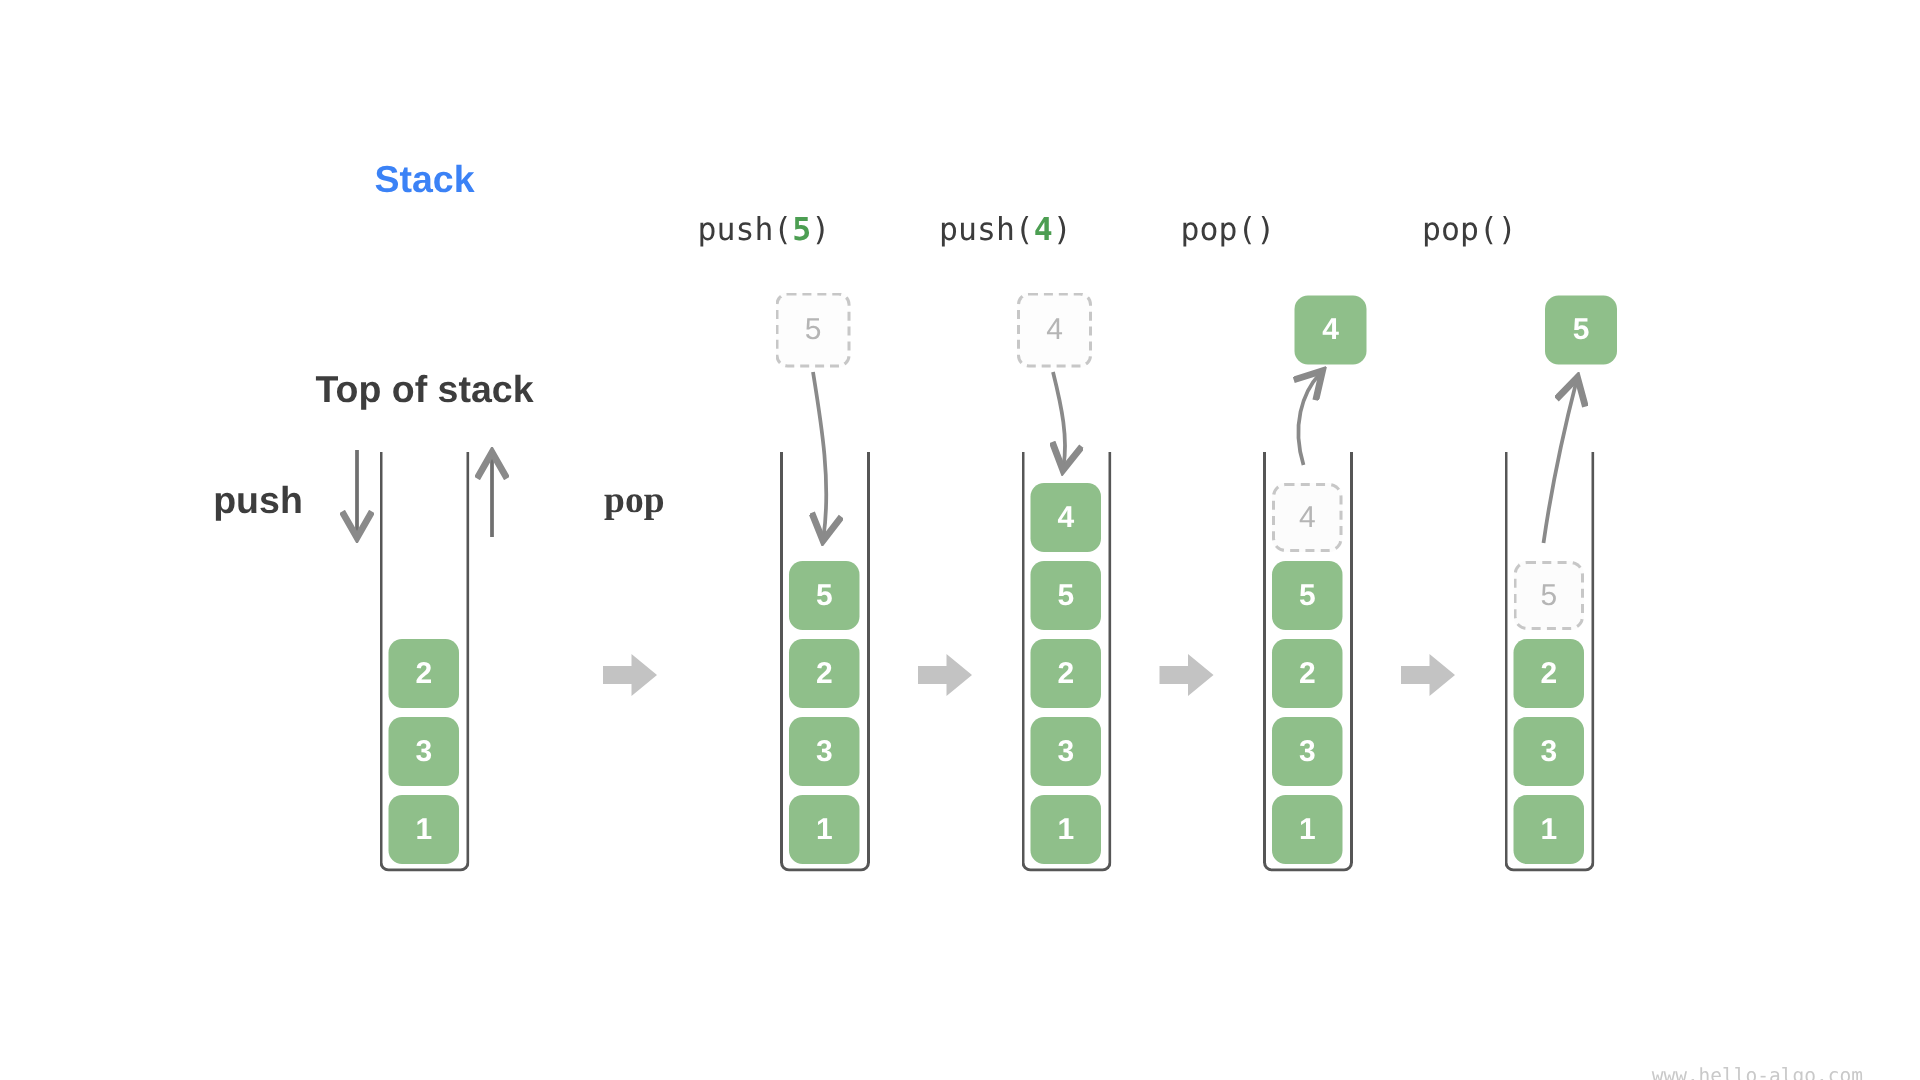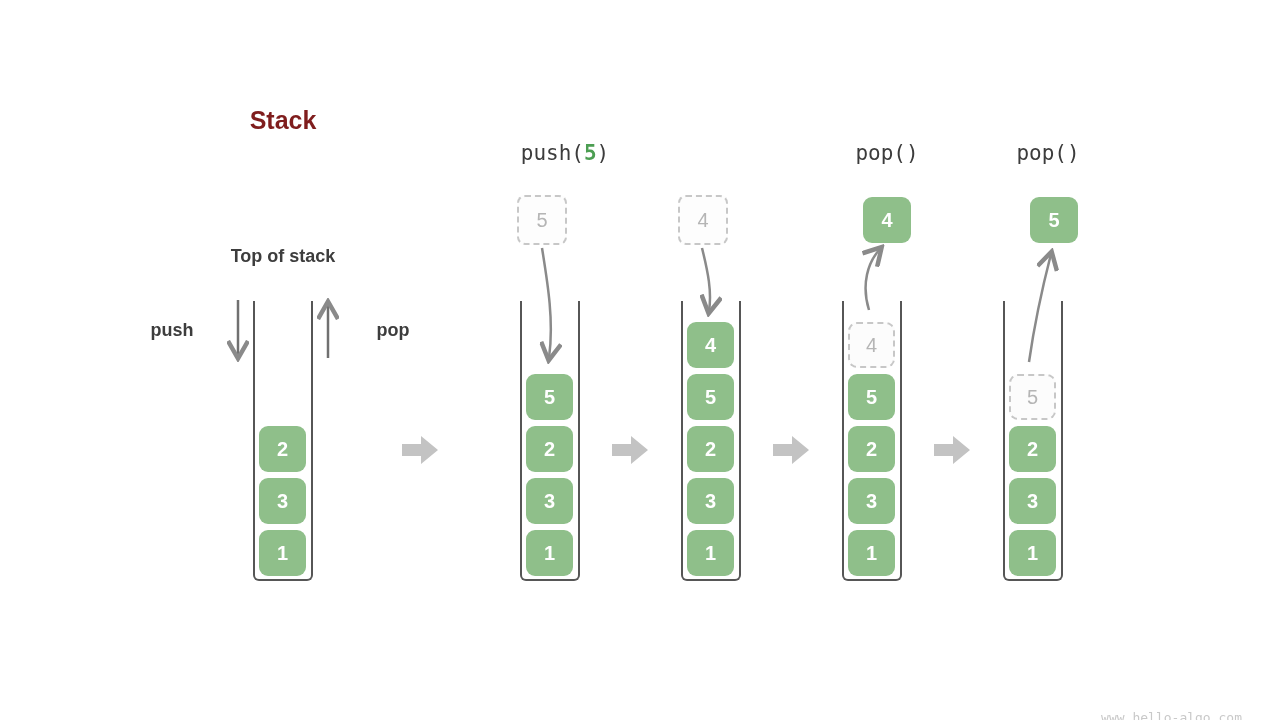--- a/index.html
+++ b/index.html
@@ -3,42 +3,42 @@
 <meta charset="utf-8">
 <style>
   html,body { margin:0; padding:0; }
   body { width:1280px; height:720px; background:#ffffff; overflow:hidden;
          font-family:"Liberation Sans", sans-serif; }
   .canvas { position:relative; width:1280px; height:720px; }
 
   svg.arrow-layer { position:absolute; left:0; top:0; width:1280px; height:720px; pointer-events:none; }
 
   .diagram-title { position:absolute; left:198px; top:106px; width:170px; text-align:center;
-                   font-size:25px; font-weight:bold; color:#7f1d1d; }
+                   font-size:25px; font-weight:bold; color:#3b82f6; }
 
-  .annot { position:absolute; font-size:18px; font-weight:bold; color:#3d3d3d; }
+  .annot { position:absolute; font-size:25px; font-weight:bold; color:#3d3d3d; }
   .top-label    { left:173px; top:246px; width:220px; text-align:center; }
   .bottom-label { left:173px; top:614px; width:220px; text-align:center; }
   .push-label   { left:122px; top:320px; width:100px; text-align:center; }
-  .pop-label    { left:343px; top:320px; width:100px; text-align:center; }
+  .pop-label    { left:343px; top:320px; width:100px; text-align:right;font-family:Liberation Serif, serif; }
 
   .watermark { position:absolute; right:38px; top:674px; font-family:"DejaVu Sans Mono", monospace;
                font-size:13px; color:#c9c9c9;margin-top:36px; }
 
   
   .col { position:absolute; top:0; width:60px; height:720px; }
   .col.c1 { left:253px; } .col.c2 { left:520px; } .col.c3 { left:681px; }
   .col.c4 { left:842px; } .col.c5 { left:1003px; }
 
   .container { position:absolute; left:0; top:301px; width:60px; height:280px;
                border-left:2px solid #565656; border-right:2px solid #565656;
                border-bottom:2px solid #565656; border-radius:0 0 6px 6px;
                box-sizing:border-box; }
 
-  .op { position:absolute; left:-55px; top:141px; width:200px; text-align:center;
+  .op { position:absolute; left:-55px; top:141px; width:200px; text-align:left;
         font-family:"DejaVu Sans Mono", monospace; font-size:21px; color:#3c3c3c; white-space:pre; }
   .op .arg { color:#4c9e52; font-weight:bold; }
 
   .cell { position:absolute; left:6px; width:47px; height:46px; border-radius:9px;
           background:#8fbf8a; color:#ffffff; font-size:20px; font-weight:bold;
           display:flex; align-items:center; justify-content:center; box-sizing:border-box; }
   .cell.ghost { background:#fcfcfc; border:2px dashed #c7c7c7; color:#b5b5b5; font-weight:normal; }
 
   .s0 { top:322px; } .s1 { top:374px; } .s2 { top:426px; } .s3 { top:478px; } .s4 { top:530px; }
 
@@ -102,20 +102,21 @@
     <div class="op"><span>push(</span><span class="arg">5</span><span>)</span></div>
     <div class="float-box dashed">5</div>
     <div class="container"></div>
     <div class="cell s1">5</div>
     <div class="cell s2">2</div>
     <div class="cell s3">3</div>
     <div class="cell s4">1</div>
   </div>
 
   <div class="col c3">
+    <div class="op"><span>push(</span><span class="arg">4</span><span>)</span></div>
     <div class="float-box dashed">4</div>
     <div class="container"></div>
     <div class="cell s0">4</div>
     <div class="cell s1">5</div>
     <div class="cell s2">2</div>
     <div class="cell s3">3</div>
     <div class="cell s4">1</div>
   </div>
 
   <div class="col c4">

